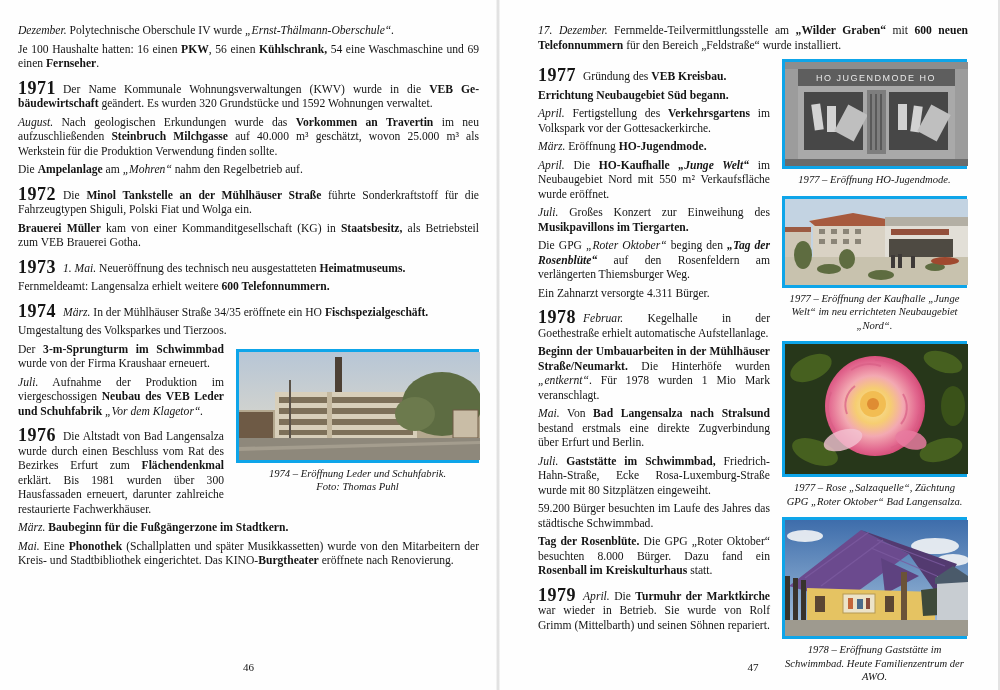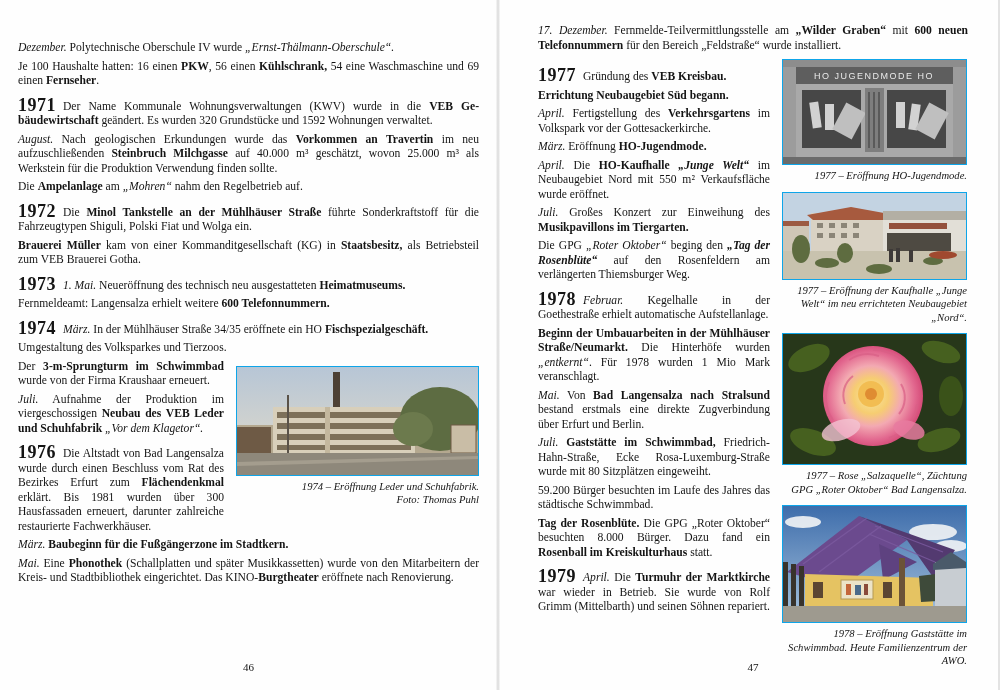--- a/index.html
+++ b/index.html
@@ -3,36 +3,36 @@
 <meta charset="utf-8">
 <style>
   * { margin:0; padding:0; box-sizing:border-box; }
   html,body { width:1000px; height:690px; }
   body { font-family:"Liberation Serif","DejaVu Serif",serif; color:#141414; background:#ffffff; }
   .spread { position:relative; width:1000px; height:690px; background:#fefefe; overflow:hidden; }
   .gutter { position:absolute; left:496px; top:0; width:4px; height:100%;
             background:linear-gradient(90deg, rgba(0,0,0,0.02), rgba(0,0,0,0.14) 50%, rgba(0,0,0,0.02)); }
   .edge-right { position:absolute; right:0; top:0; width:2px; height:100%; background:#e3e3e3; }
   .page { position:absolute; top:0; height:690px; }
-  .page-left  { left:0;   width:496px; padding:41px 17px 0 18px; }
+  .page-left  { left:0;   width:496px; padding:24px 17px 0 18px; }
   .page-right { left:504px; width:496px; padding:24px 32px 0 34px; }
 
   p.para { font-size:11.6px; line-height:14.5px; text-align:justify; margin-bottom:4px; }
   p.year-para { margin-top:9px; }
   .year { font-size:18px; font-weight:bold; letter-spacing:0.5px; line-height:14px;
           margin-right:7px; vertical-align:-1px; }
   .run-n { font-weight:normal; }
   .run-b { font-weight:bold; }
   .run-i { font-style:italic; }
   .run-bi { font-weight:bold; font-style:italic; }
 
   .photo-float { float:right; width:243px; margin:6px 0 4px 12px; }
-  .photo-frame { display:block; border:1px solid #0ea5e9; }
+  .photo-frame { display:block; border:3px solid #0ea5e9; }
   .photo-frame svg { display:block; }
-  .caption { font-style:italic; font-size:10.6px; line-height:13.5px; margin-top:4px; text-align:right; }
+  .caption { font-style:italic; font-size:10.6px; line-height:13.5px; margin-top:4px; text-align:center; }
 
   .clear-both { clear:both; }
 
   .rp-columns { display:flex; gap:12px; margin-top:6px; }
   .rp-text { width:232px; flex:none; }
   .rp-photos { width:185px; flex:none; display:flex; flex-direction:column; }
   .rp-photo-block { margin-bottom:9px; }
 
   .pageno { position:absolute; bottom:17px; font-size:11px; text-align:center; }
   .pageno-left { left:18px; width:461px;margin-top:8px; }
@@ -113,20 +113,21 @@
 
     <div class="rp-columns">
       <div class="rp-text">
           <p class="para year-para"><span class="year">1977</span><span class="run-n">Gründung des </span><span class="run-b">VEB Kreisbau.</span></p>
           <p class="para"><span class="run-b">Errichtung Neubaugebiet Süd begann.</span></p>
           <p class="para"><span class="run-i">April.</span><span class="run-n"> Fertigstellung des </span><span class="run-b">Verkehrsgartens</span><span class="run-n"> im Volkspark vor der Gottesackerkirche.</span></p>
           <p class="para"><span class="run-i">März.</span><span class="run-n"> Eröffnung </span><span class="run-b">HO-Jugendmode.</span></p>
           <p class="para"><span class="run-i">April.</span><span class="run-n"> Die </span><span class="run-b">HO-Kaufhalle </span><span class="run-bi">„Junge Welt“</span><span class="run-n"> im Neubaugebiet Nord mit 550 m² Verkaufsfläche wurde eröffnet.</span></p>
           <p class="para"><span class="run-i">Juli.</span><span class="run-n"> Großes Konzert zur Einweihung des </span><span class="run-b">Musikpavillons im Tiergarten.</span></p>
           <p class="para"><span class="run-n">Die GPG </span><span class="run-i">„Roter Oktober“</span><span class="run-n"> beging den </span><span class="run-bi">„Tag der Rosenblüte“</span><span class="run-n"> auf den Rosenfeldern am verlängerten Thiemsburger Weg.</span></p>
+          <p class="para"><span class="run-n">Ein Zahnarzt versorgte 4.311 Bürger.</span></p>
           <p class="para year-para"><span class="year">1978</span><span class="run-i">Februar.</span><span class="run-n"> Kegelhalle in der Goethestraße erhielt automatische Aufstellanlage.</span></p>
           <p class="para"><span class="run-b">Beginn der Umbauarbeiten in der Mühlhäuser Straße/Neumarkt.</span><span class="run-n"> Die Hinterhöfe wurden </span><span class="run-i">„entkernt“</span><span class="run-n">.  Für 1978 wurden 1 Mio Mark veranschlagt.</span></p>
           <p class="para"><span class="run-i">Mai.</span><span class="run-n"> Von </span><span class="run-b">Bad Langensalza nach Stralsund</span><span class="run-n"> bestand erstmals eine direkte Zugverbindung über Erfurt und Berlin.</span></p>
           <p class="para"><span class="run-i">Juli.</span><span class="run-n"> </span><span class="run-b">Gaststätte im Schwimmbad,</span><span class="run-n"> Friedrich-Hahn-Straße, Ecke Rosa-Luxemburg-Straße wurde mit 80 Sitzplätzen eingeweiht.</span></p>
           <p class="para"><span class="run-n">59.200 Bürger besuchten im Laufe des Jahres das städtische Schwimmbad.</span></p>
           <p class="para"><span class="run-b">Tag der Rosenblüte.</span><span class="run-n"> Die GPG „Roter Oktober“ besuchten 8.000 Bürger. Dazu fand ein </span><span class="run-b">Rosenball im Kreiskulturhaus</span><span class="run-n"> statt.</span></p>
           <p class="para year-para"><span class="year">1979</span><span class="run-i">April.</span><span class="run-n"> Die </span><span class="run-b">Turmuhr der Marktkirche</span><span class="run-n"> war wieder in Betrieb. Sie wurde von Rolf Grimm (Mittelbarth) und seinen Söhnen repariert.</span></p>
         </div>
 
       <div class="rp-photos">

